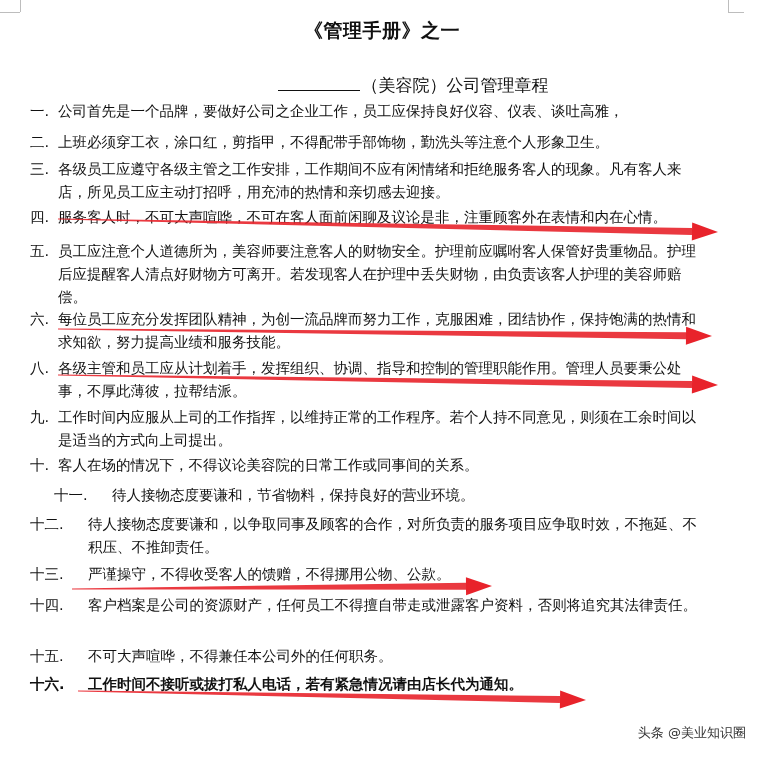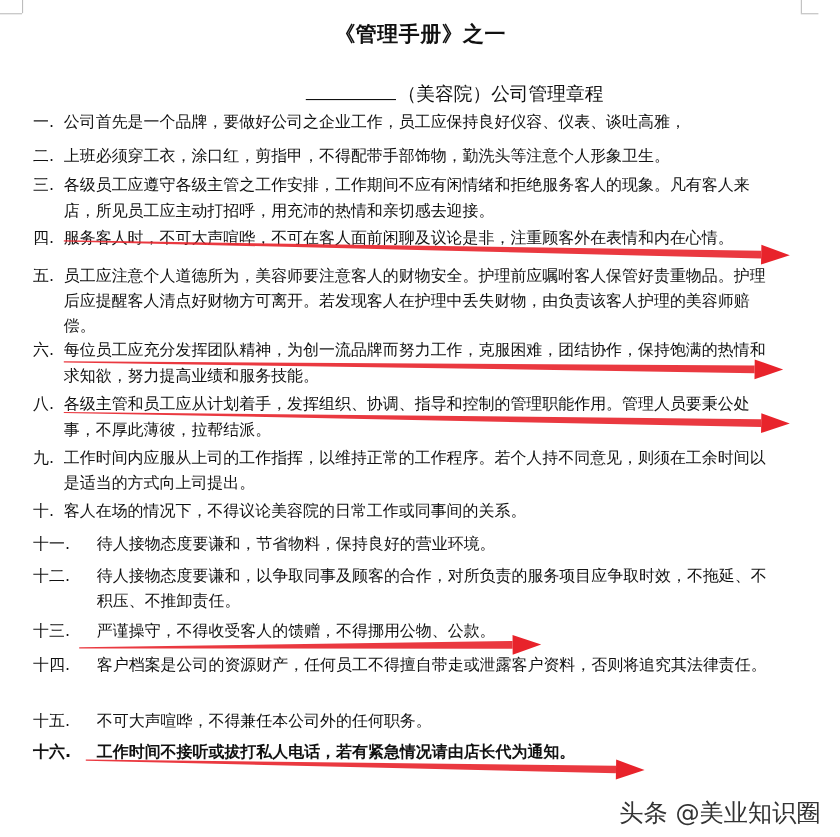--- a/index.html
+++ b/index.html
@@ -27,21 +27,21 @@
     .blank { display: inline-block; width: 82px; border-bottom: 1.5px solid #111; height: 16px; vertical-align: baseline; margin-right: 2px; }
 
     .items { position: absolute; left: 0; top: 0; width: 764px; }
     .item { position: absolute; left: 30px; width: 700px; font-size: 14.5px; line-height: 23px; }
     .item .num { position: absolute; left: 0; top: 0; }
     .item .text { display: block; }
     .arrow { position: absolute; left: 0; top: 0; pointer-events: none; }
 
     .watermark {
       position: absolute; right: 18px; top: 724px;
-      font-size: 22px; color: #333;
+      font-size: 13px; color: #333;
     }
   </style>
 </head>
 <body>
 
 <div>
   <div class="corner corner-tl"></div>
   <div class="corner corner-tl-h"></div>
 </div>
 <div style="position:absolute;left:241px;top:0;">
@@ -85,21 +85,21 @@
       <span class="text" style="padding-left: 28px; font-family: Liberation Serif, serif;">各级主管和员工应从计划着手，发挥组织、协调、指导和控制的管理职能作用。管理人员要秉公处事，不厚此薄彼，拉帮结派。</span>
     </div>
     <div class="item" style="top: 406px; width: 680px;">
       <span class="num">九.</span>
       <span class="text" style="padding-left: 28px;">工作时间内应服从上司的工作指挥，以维持正常的工作程序。若个人持不同意见，则须在工余时间以是适当的方式向上司提出。</span>
     </div>
     <div class="item" style="top: 454px; width: 680px;">
       <span class="num">十.</span>
       <span class="text" style="padding-left: 28px;">客人在场的情况下，不得议论美容院的日常工作或同事间的关系。</span>
     </div>
-    <div class="item" style="top: 484px; width: 680px;">
+    <div class="item" style="top: 484px; width: 680px; margin-left: 24px;">
       <span class="num">十一.</span>
       <span class="text" style="padding-left: 58px;">待人接物态度要谦和，节省物料，保持良好的营业环境。</span>
     </div>
     <div class="item" style="top: 513px; width: 680px;">
       <span class="num">十二.</span>
       <span class="text" style="padding-left: 58px;">待人接物态度要谦和，以争取同事及顾客的合作，对所负责的服务项目应争取时效，不拖延、不积压、不推卸责任。</span>
     </div>
     <div class="item" style="top: 563px; width: 680px;">
       <span class="num">十三.</span>
       <span class="text" style="padding-left: 58px;">严谨操守，不得收受客人的馈赠，不得挪用公物、公款。</span>

